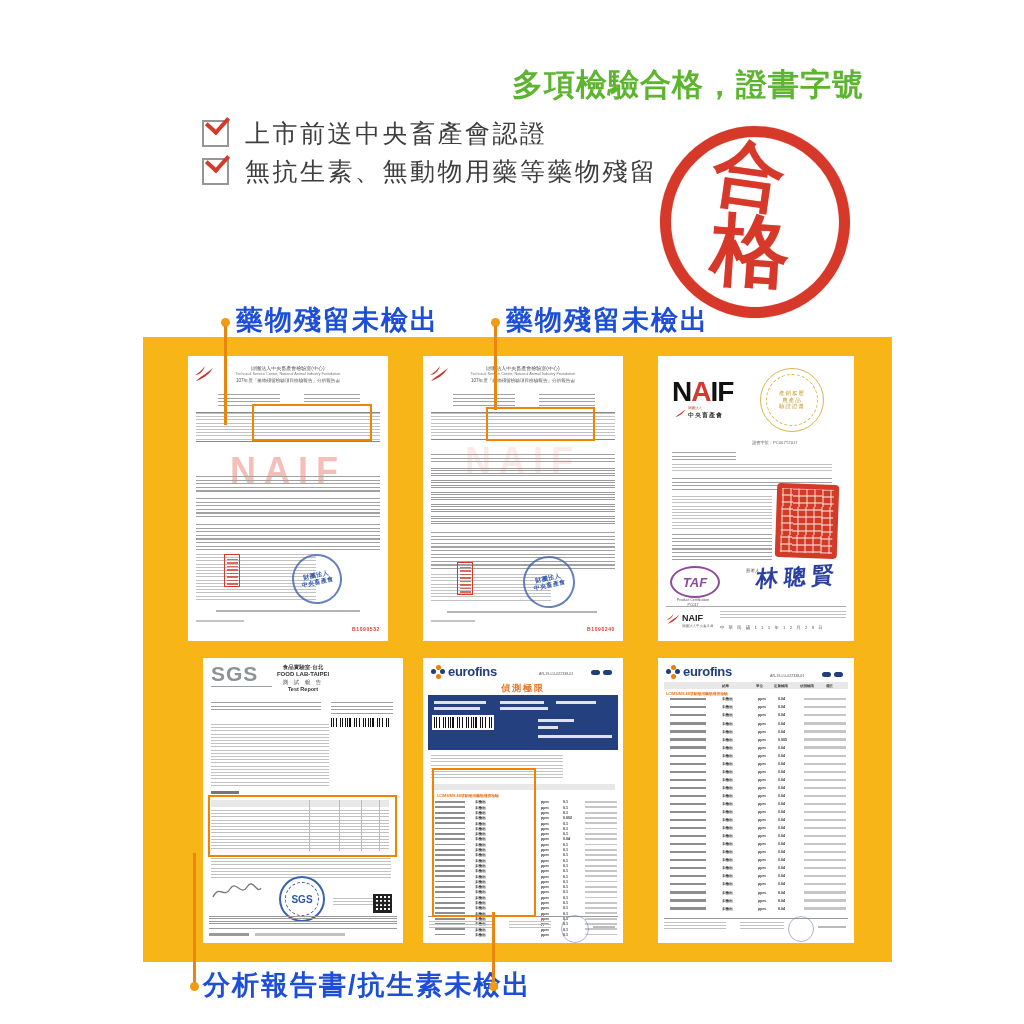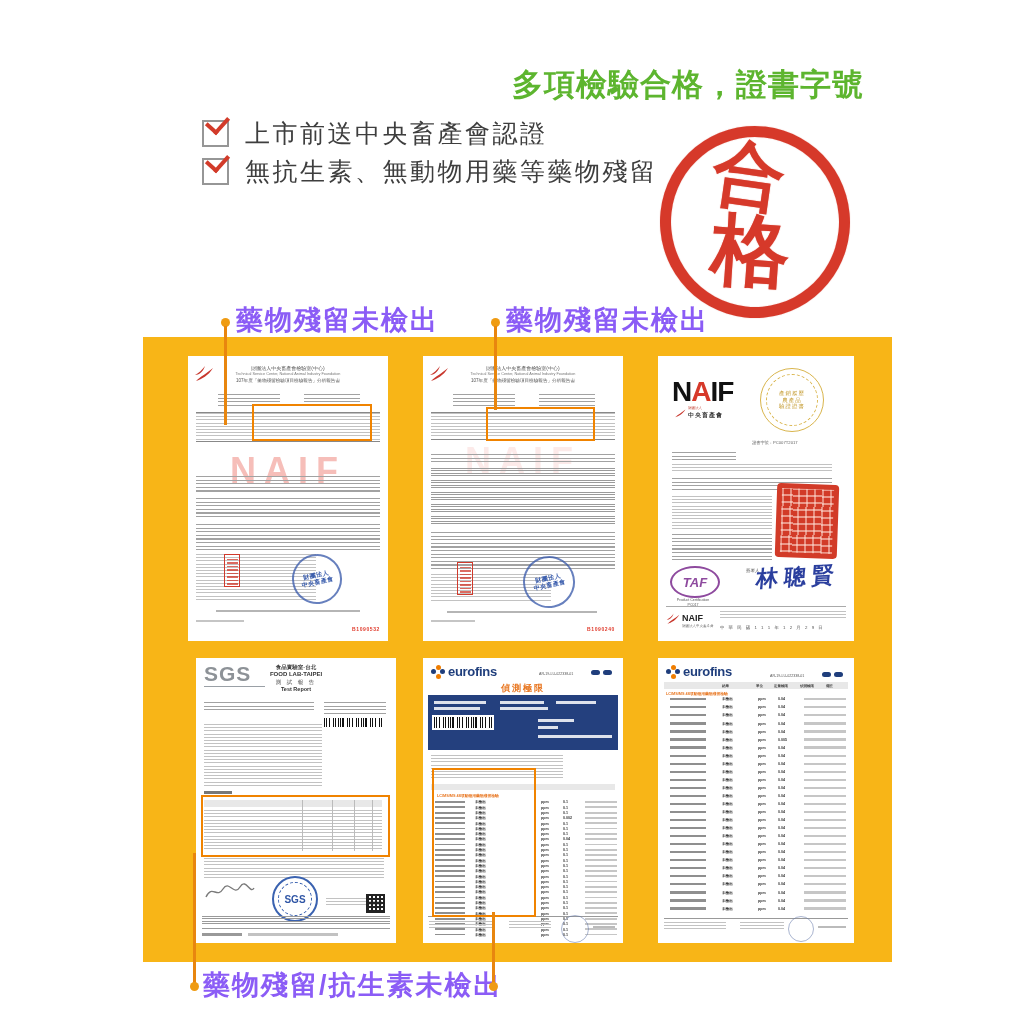--- a/index.html
+++ b/index.html
@@ -21,21 +21,21 @@
   .chk-label{margin-left:16px;font-size:25px;color:#3e3e3e;letter-spacing:2.5px;white-space:nowrap;}
 
   
   .stamp{position:absolute;left:660px;top:126px;width:168px;height:170px;border:11px solid #d6392a;
          border-radius:50%;transform:rotate(-5deg);box-shadow:0 0 1px rgba(214,57,42,.5) inset,0 0 1px rgba(214,57,42,.5);}
   .stamp span{position:absolute;color:#d6392a;font-weight:900;line-height:1;text-shadow:0 0 1px rgba(214,57,42,.7);}
   .stamp-top{left:46px;top:2px;font-size:72px;transform:rotate(13deg);}
   .stamp-bottom{left:38px;top:74px;font-size:78px;transform:rotate(9deg);}
 
   
-  .callout{position:absolute;font-size:27px;font-weight:800;color:#8b5cf6;letter-spacing:2px;white-space:nowrap;}
+  .callout{position:absolute;font-size:27px;font-weight:800;color:#1d4ed8;letter-spacing:2px;white-space:nowrap;}
   .dot{position:absolute;width:9px;height:9px;border-radius:50%;background:#ef9b13;z-index:6;}
   .leader{position:absolute;width:3px;background:#e8860f;z-index:6;}
 
   
   .panel{position:absolute;left:143px;top:337px;width:749px;height:625px;background:#f8b517;}
   .card{position:absolute;width:200px;height:285px;background:#fff;overflow:hidden;}
 
   
   .tlines{position:absolute;background-image:repeating-linear-gradient(to bottom,#a2a2a2 0,#a2a2a2 1.2px,transparent 1.2px,transparent 3.6px);}
   .tlines.light{background-image:repeating-linear-gradient(to bottom,#c2c2c2 0,#c2c2c2 1px,transparent 1px,transparent 3.2px);}
@@ -229,21 +229,21 @@
     <svg class="abs" style="left:8px;top:257px;" width="14" height="12" viewBox="0 0 20 16">
       <path d="M2 15 C7 10 12 8 19 2 C14 10 8 13 2 15 Z" fill="#c8372d"></path>
       <path d="M1 9 C5 7 8 4 11 0 C9 6 5 9 1 9 Z" fill="#c8372d"></path>
     </svg>
     <div class="tiny" style="left:24px;top:257px;font-size:9px;font-weight:900;color:#222;">NAIF</div>
     <div class="tiny" style="left:24px;top:268px;font-size:3.5px;color:#666;">財團法人中央畜產會</div>
     <div class="tlines light" style="left:62px;top:255px;width:126px;height:10px;"></div>
     <div class="tiny" style="left:62px;top:269px;font-size:4.4px;color:#555;letter-spacing:1.5px;">中 華 民 國 1 1 1 年 1 2 月 2 9 日</div>
   </div>
 
-  <div class="card" style="left:196px;top:658px;">
+  <div class="card" style="left:203px;top:658px;">
     <div class="sgs-logo">SGS</div>
     <div class="tiny" style="left:0;right:0;top:6px;text-align:center;font-size:5.5px;font-weight:700;color:#444;">食品實驗室-台北</div>
     <div class="tiny" style="left:0;right:0;top:13px;text-align:center;font-size:6px;font-weight:800;color:#333;">FOOD LAB-TAIPEI</div>
     <div class="tiny" style="left:0;right:0;top:21px;text-align:center;font-size:5.5px;color:#444;letter-spacing:2px;">測 試 報 告</div>
     <div class="tiny" style="left:0;right:0;top:28px;text-align:center;font-size:5.5px;font-weight:800;color:#333;">Test Report</div>
     <div class="tlines" style="left:8px;top:44px;width:110px;height:9px;"></div>
     <div class="tlines" style="left:128px;top:44px;width:62px;height:13px;"></div>
     <div class="barcode" style="left:128px;top:60px;width:60px;height:9px;"></div>
     <div class="tlines light" style="left:8px;top:66px;width:118px;height:64px;"></div>
     <div class="bar" style="left:8px;top:133px;width:28px;height:3px;background:#777;"></div>
@@ -765,15 +765,15 @@
   <i class="dot" style="left:491px;top:318px;"></i>
   <i class="leader" style="left:224px;top:326px;height:99px;"></i>
   <i class="leader" style="left:494px;top:326px;height:84px;"></i>
   <i class="leader" style="left:193px;top:853px;height:131px;"></i>
   <i class="leader" style="left:492px;top:912px;height:72px;"></i>
   <i class="dot" style="left:190px;top:982px;"></i>
   <i class="dot" style="left:489px;top:982px;"></i>
 
   <div class="callout" style="left:236px;top:302px;">藥物殘留未檢出</div>
   <div class="callout" style="left:506px;top:302px;">藥物殘留未檢出</div>
-  <div class="callout" style="left:203px;top:967px;">藥物殘留/抗生素未檢出</div>
+  <div class="callout" style="left:203px;top:967px;">分析報告書/抗生素未檢出</div>
 
 </div>
 
 </body></html>

